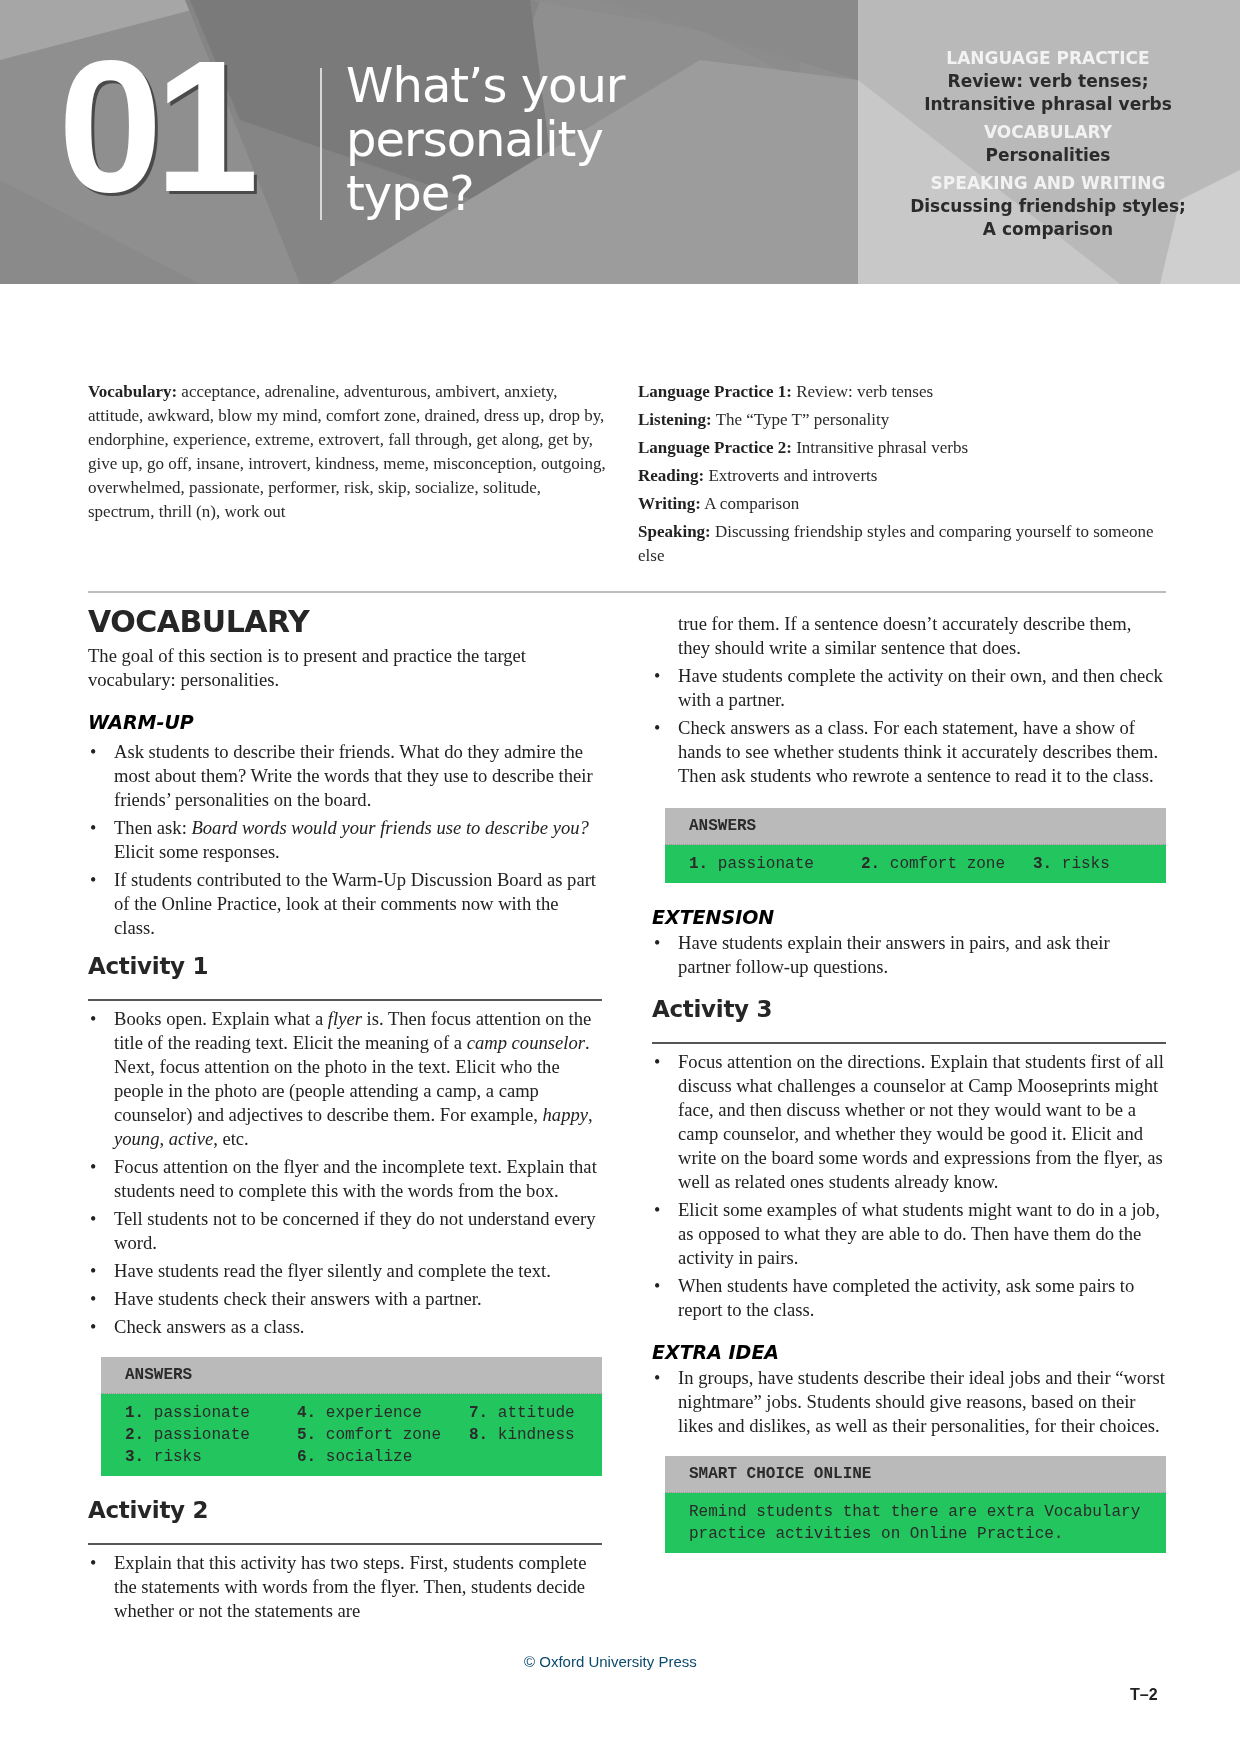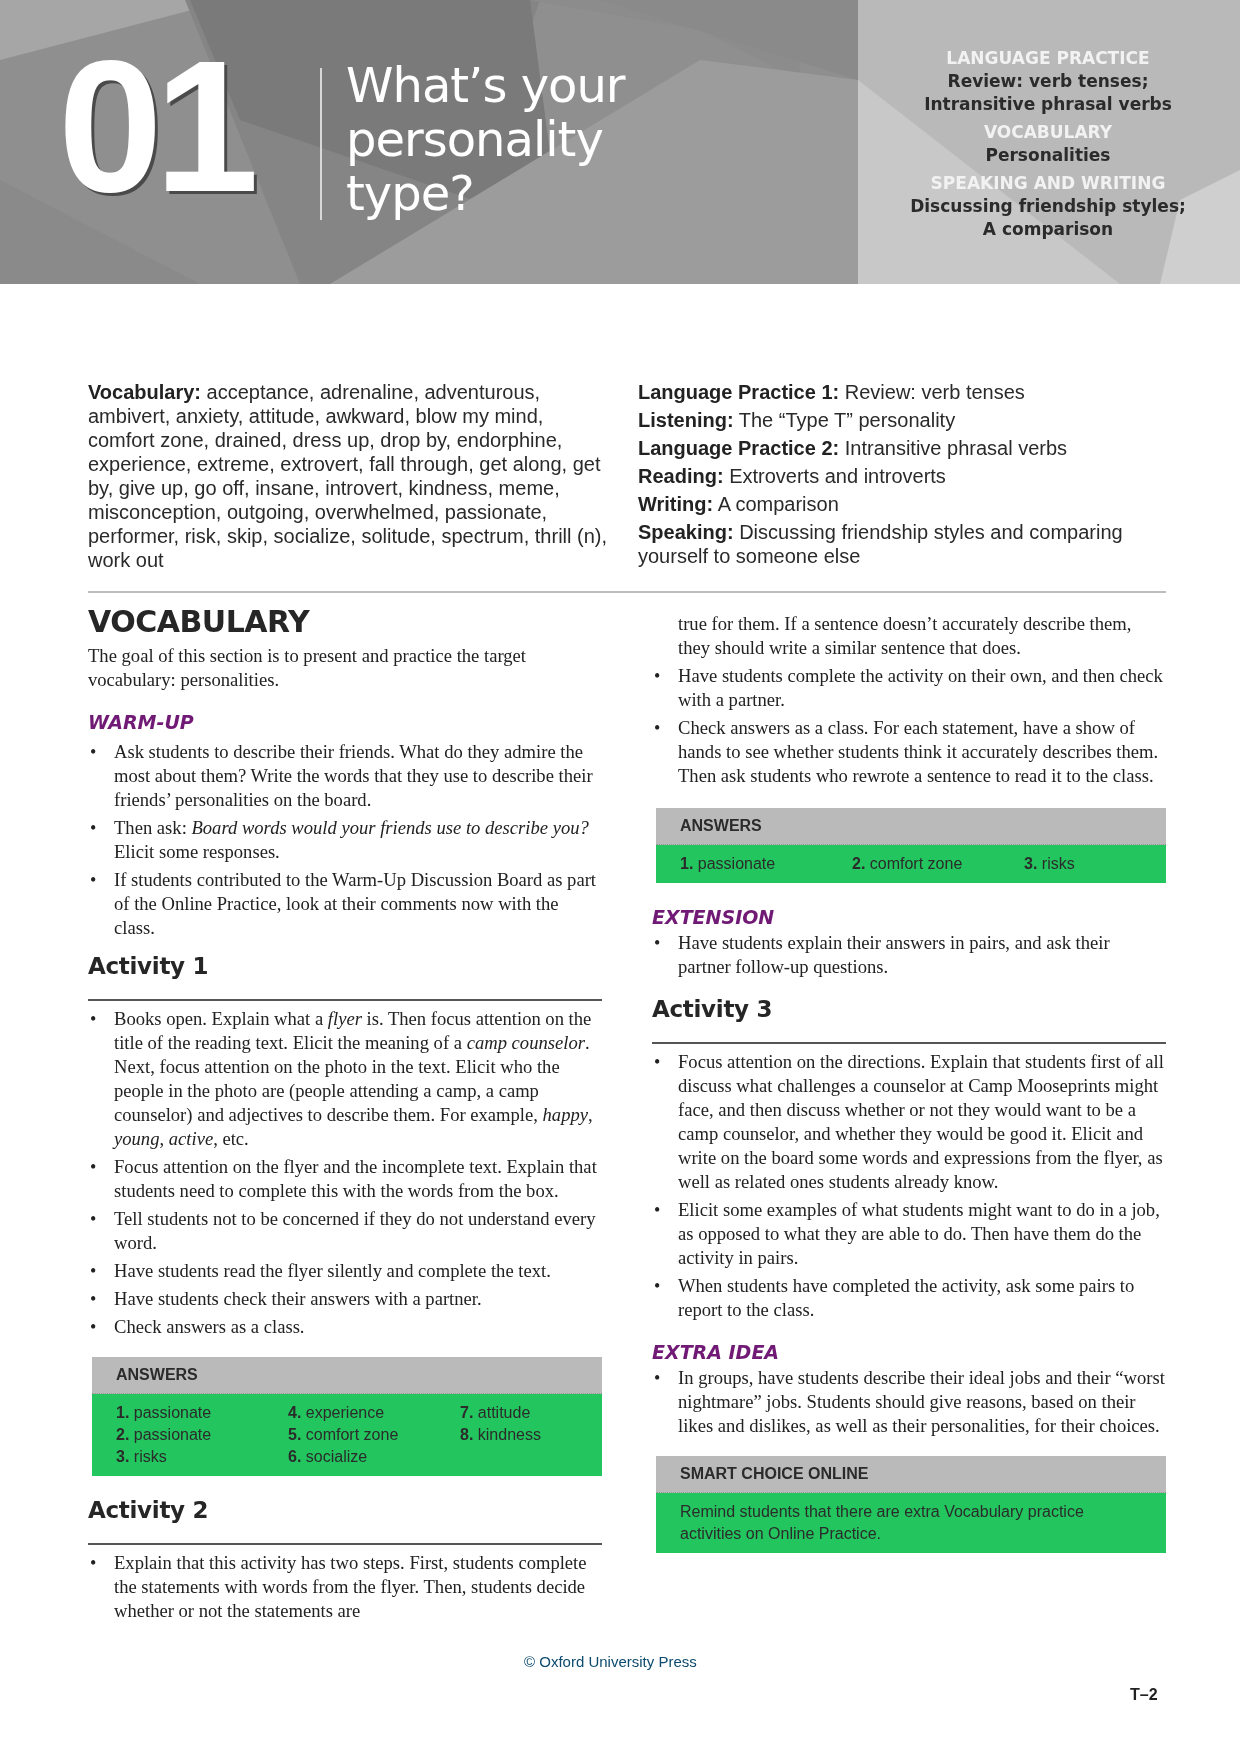--- a/index.html
+++ b/index.html
@@ -7,39 +7,39 @@
   .banner { position: absolute; left: 0; top: 0; width: 1240px; height: 284px; overflow: hidden; background: #8b5cf6; }
   .banner svg.bg { position: absolute; left: 0; top: 0; }
   .unit-num { position: absolute; left: 58px; top: 32px; font-family: "Liberation Sans", sans-serif; font-weight: bold; font-size: 188px; line-height: 1; color: #ffffff; letter-spacing: -8px; text-shadow: 3px 3px 0 #4a4a4a; }
   .title-divider { position: absolute; left: 320px; top: 68px; width: 2px; height: 152px; background: #d8d8d8; }
   .unit-title { position: absolute; left: 346px; top: 58px; width: 300px; font-family: "DejaVu Sans", sans-serif; font-weight: normal; font-size: 48px; line-height: 54px; color: #ffffff; letter-spacing: -1px; }
   .topics { position: absolute; left: 856px; top: 47px; width: 384px; text-align: center; font-family: "DejaVu Sans", sans-serif; font-size: 17px; line-height: 23px; font-weight: bold; }
   .topics .lbl { color: #f2f2f2; }
   .topics .val { color: #2b2b2b; }
   .topics .grp { margin-bottom: 5px; }
 
-  .overview { position: absolute; top: 380px; font-family: Liberation Sans, sans-serif; font-size: 20px; line-height: 24px; color: #2a2a2a; }
+  .overview { position: absolute; top: 380px; font-family: Liberation Serif, serif; font-size: 17px; line-height: 24px; color: #2a2a2a; }
   .overview.left { left: 88px; width: 520px; }
   .overview.right { left: 638px; width: 540px; line-height: 28px; }
   .overview.right .row { line-height: 24px; margin-bottom: 4px; }
   .overview b { font-weight: bold; color: #222; }
   .hrule { position: absolute; left: 88px; top: 591px; width: 1078px; height: 2px; background: #bdbdbd; }
 
   .col { position: absolute; font-family: "Liberation Serif", serif; font-size: 18.6px; line-height: 24px; color: #222; }
   .col.left { left: 88px; width: 514px; top: 610px; }
   .col.right { left: 652px; width: 514px; top: 612px; }
   h1.sec { font-family: "DejaVu Sans", sans-serif; font-weight: bold; font-size: 30px; margin: 0 0 10px 0; letter-spacing: -0.5px; color: #262626; }
   h2.act { font-family: "DejaVu Sans", sans-serif; font-weight: bold; font-size: 23px; margin: 0; padding-bottom: 21px; border-bottom: 2px solid #555; color: #262626; letter-spacing: -0.3px; }
-  h3.sub { font-family: "DejaVu Sans", sans-serif; font-weight: bold; font-style: italic; font-size: 19px; margin: 0 0 2px 0; color: #701a75; }
+  h3.sub { font-family: "DejaVu Sans", sans-serif; font-weight: bold; font-style: italic; font-size: 19px; margin: 0 0 2px 0; color: #000000; }
   p.intro { margin: 0 0 18px 0; }
   ul.bl { list-style: none; margin: 6px 0 0 0; padding: 0; }
   ul.bl li { position: relative; padding-left: 26px; margin-bottom: 4px; }
   ul.bl li::before { content: "\2022"; position: absolute; left: 2px; top: 0; font-size: 18px; }
   .cont { padding-left: 26px; margin: 0 0 4px 0; }
-  .box { margin: 18px 0 22px 4px; font-family: Liberation Sans, sans-serif; font-size: 16px; border-radius: 8px; }
+  .box { margin: 18px 0 22px 13px; font-family: Liberation Mono, monospace; font-size: 16px; border-radius: 8px; }
   .box .bh { background: #bababa; padding: 6px 24px; font-weight: bold; font-size: 16px; color: #2b2b2b; border-bottom: 1px dotted #999; }
   .box .bb { background: #22c55e; padding: 8px 24px 8px 24px; color: #2b2b2b; line-height: 22px; }
   .ans-grid { display: grid; grid-template-columns: 172px 172px 150px; }
   .ans-row3 { display: grid; grid-template-columns: 172px 172px 120px; }
   .ans b { font-weight: bold; }
   .footer-copy { position: absolute; left: 524px; top: 1653px; font-family: "Liberation Sans", sans-serif; font-size: 15px; color: #0c4a6e; }
   .footer-page { position: absolute; left: 1130px; top: 1686px; font-family: "Liberation Sans", sans-serif; font-size: 16px; font-weight: bold; color: #222; }
   i { font-style: italic; }
 </style>
 </head>

